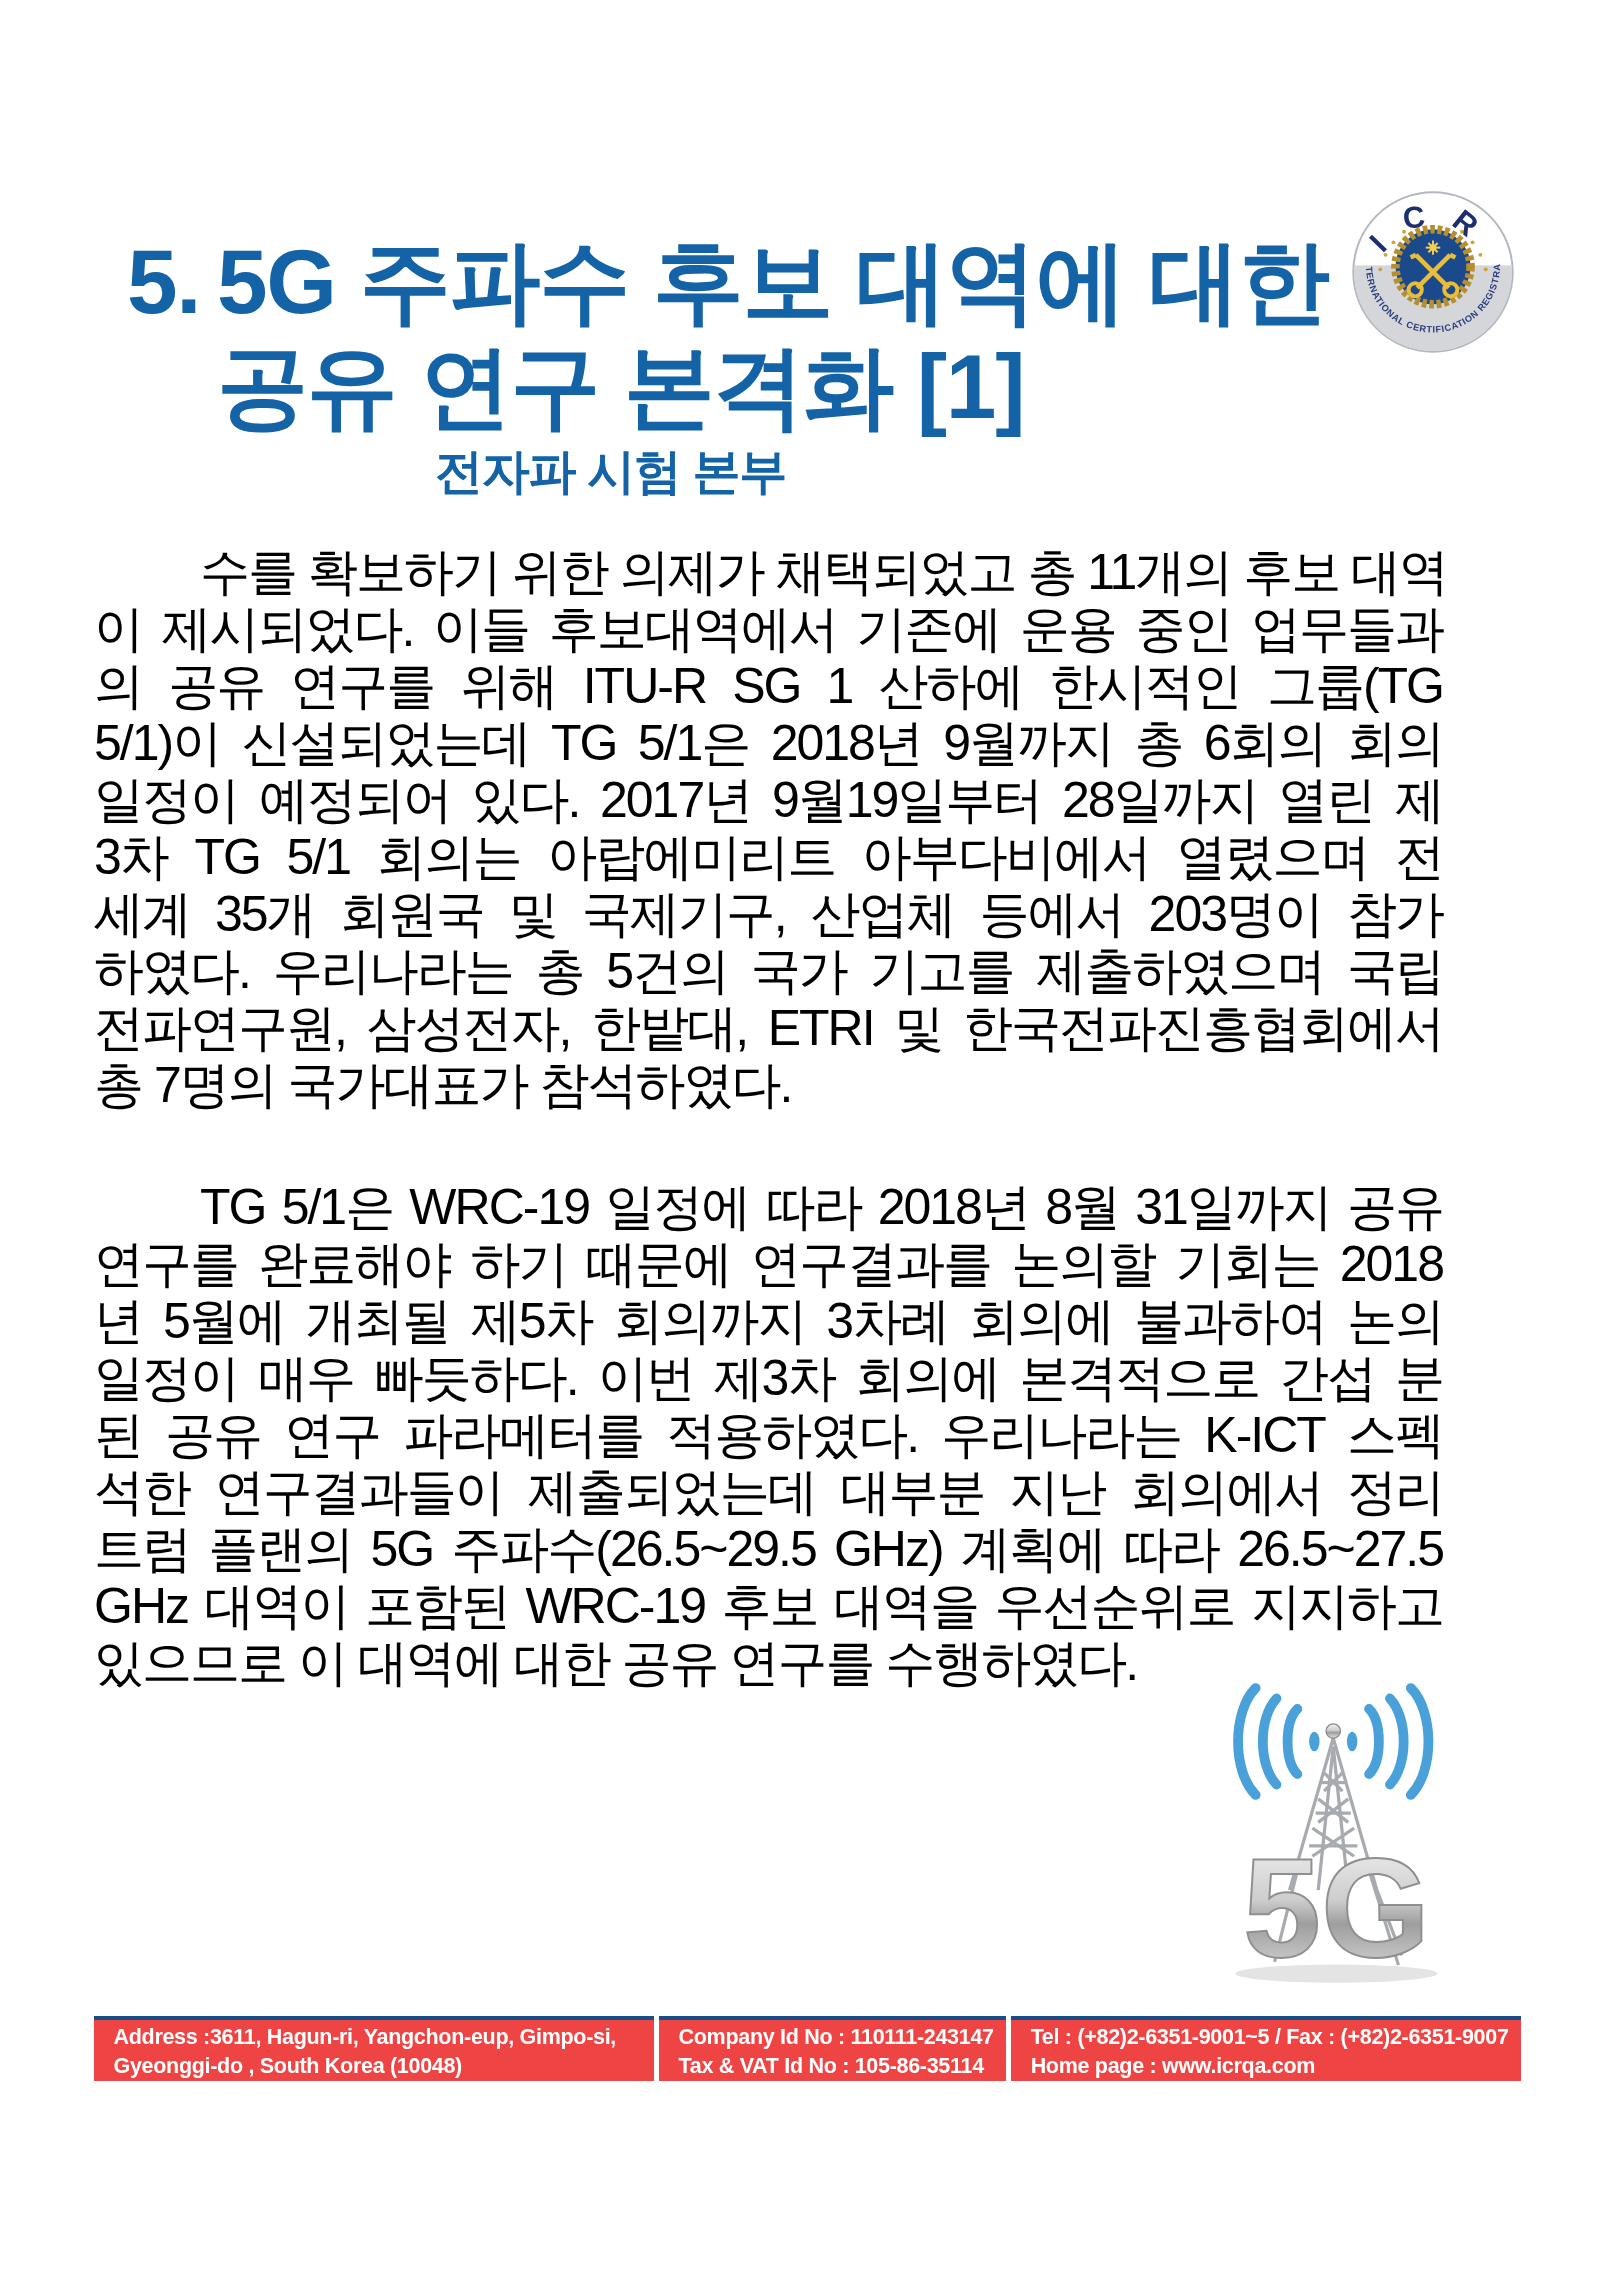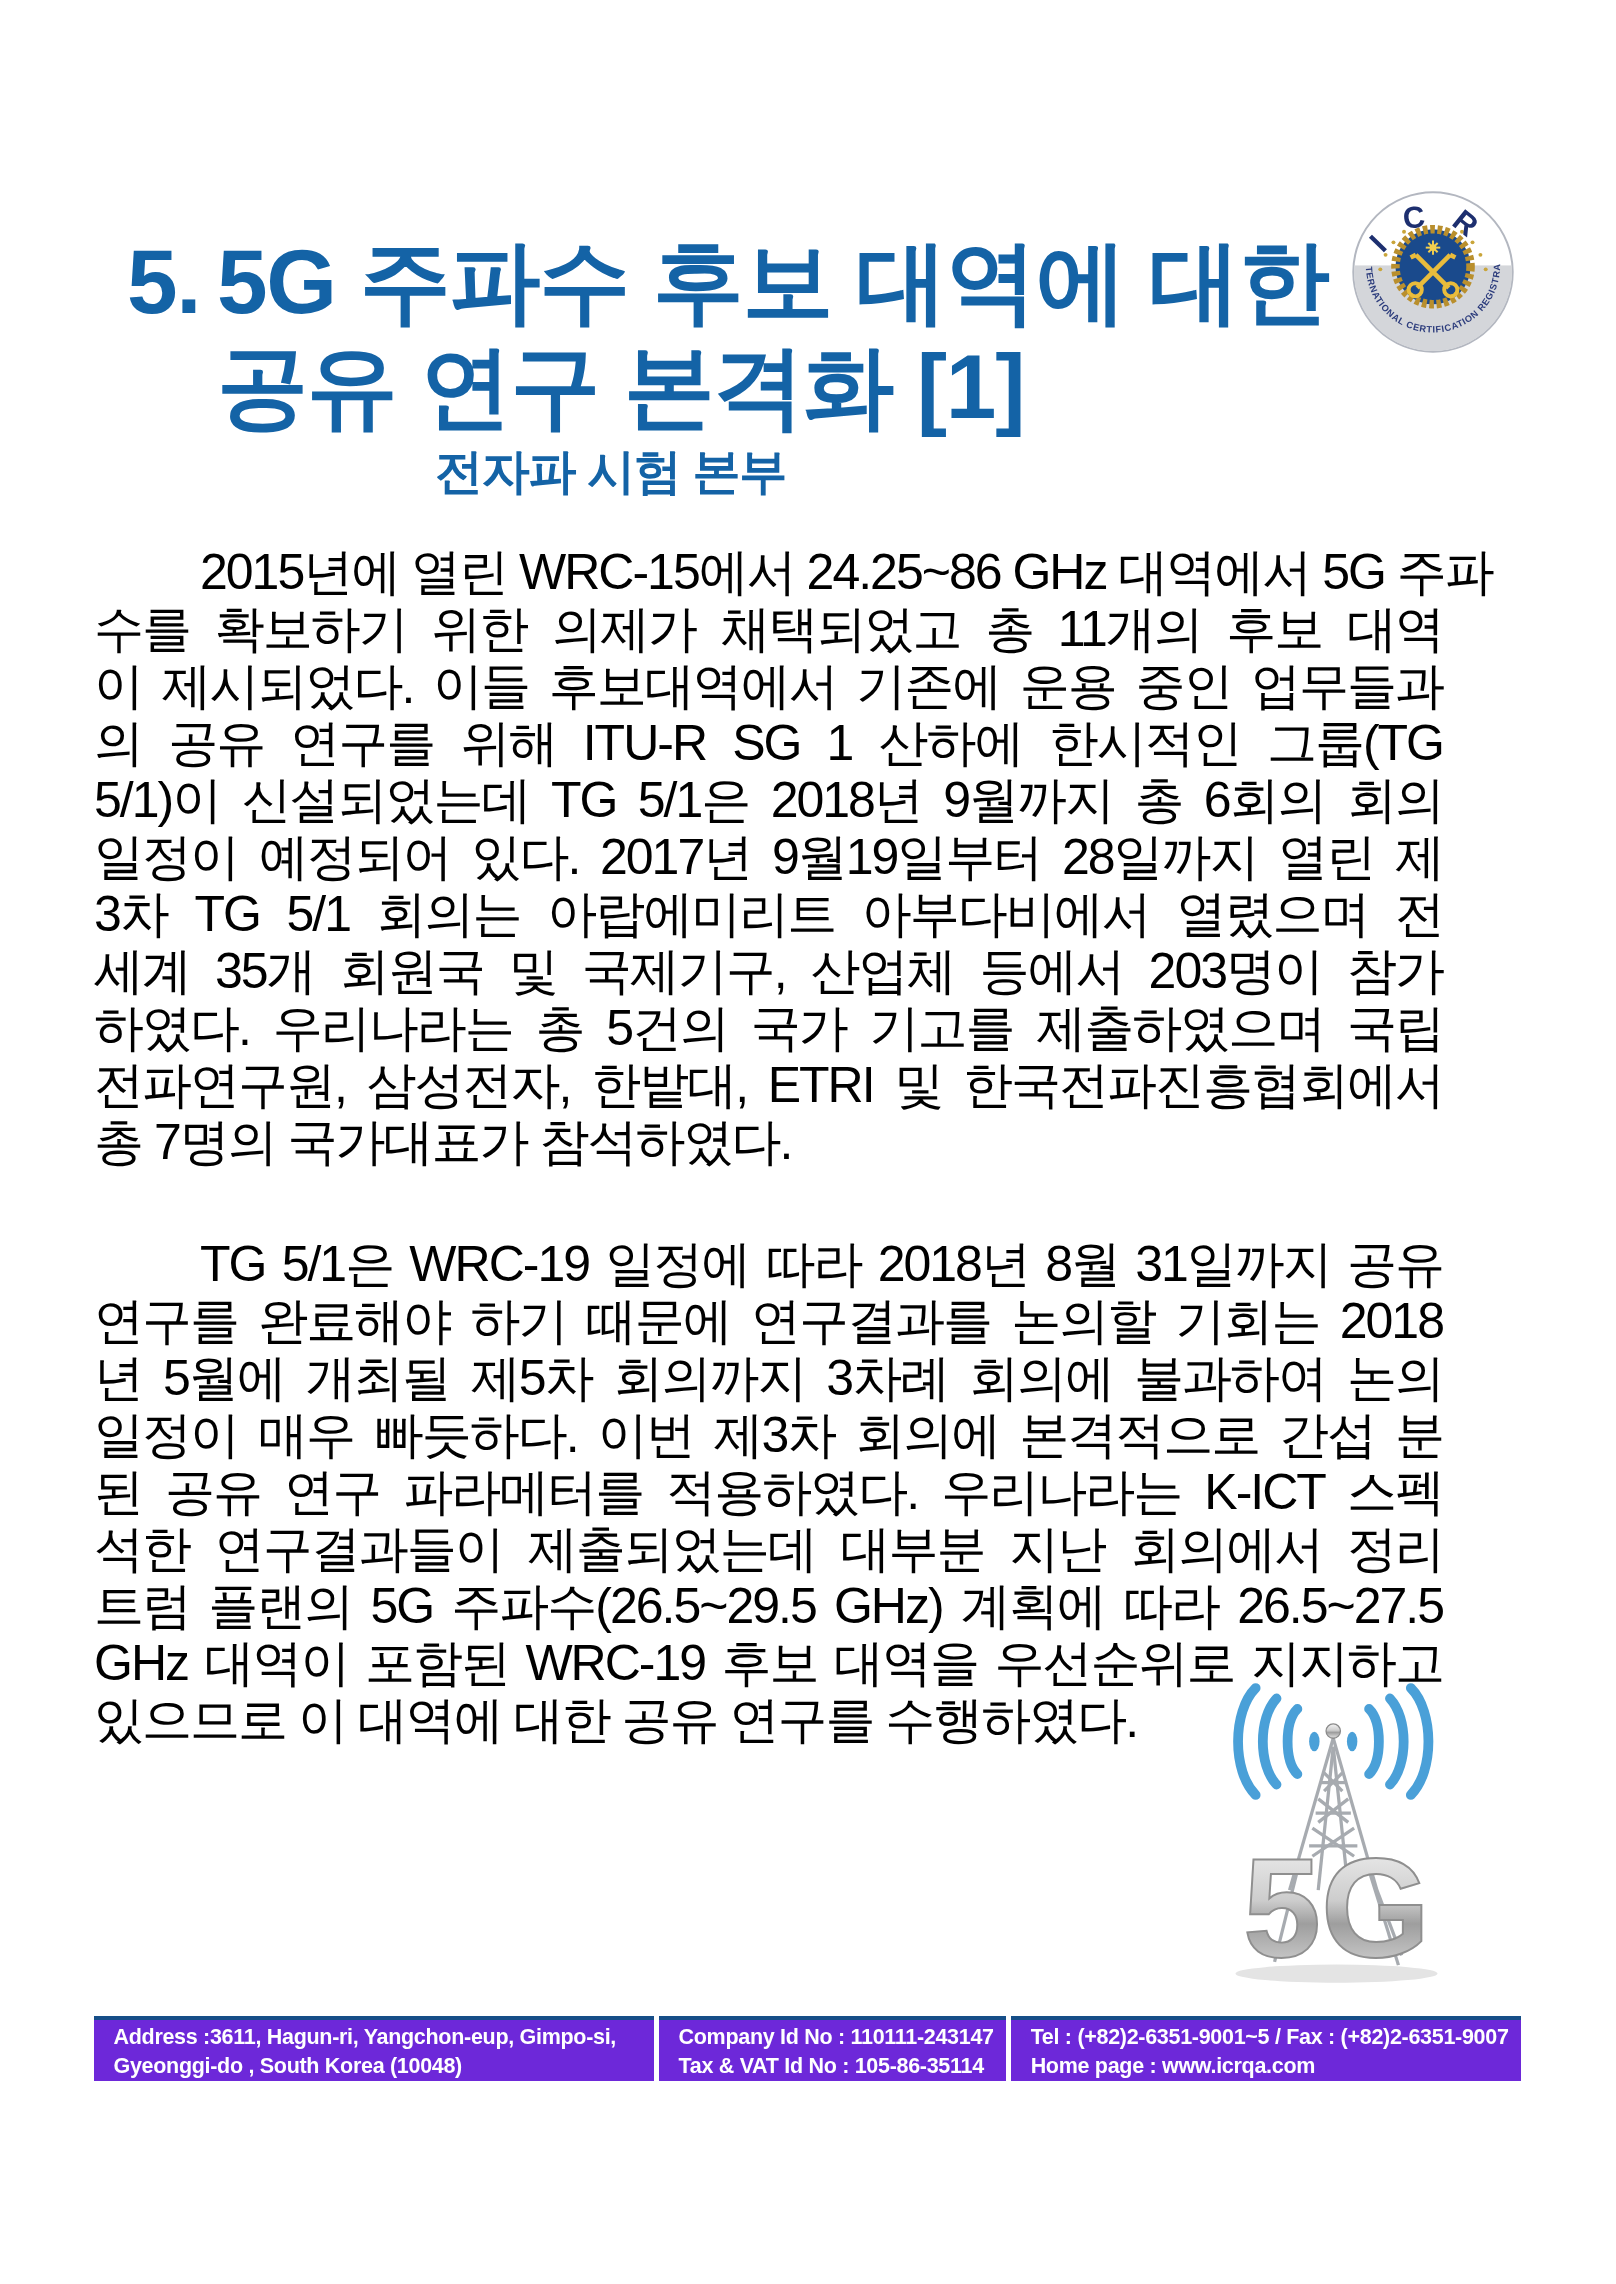--- a/index.html
+++ b/index.html
@@ -42,21 +42,21 @@
   .para .bline:last-child{text-align-last:left;}
   .para .bline:first-child{text-indent:106px;}
   
   .tower{position:absolute;left:1206px;top:1675px;width:261px;height:326px;}
   
   .footer{
     position:absolute;left:94px;top:2016px;width:1427px;height:65px;
     display:flex;gap:5.2px;
   }
   .footer-cell{
-    background:#6d28d9;
+    background:#ef4444;
     border-top:4.6px solid #164e88;
     color:#ffffff;font-weight:bold;font-size:21.5px;line-height:29px;
     padding:3.3px 0 0 19.5px;box-sizing:border-box;
     letter-spacing:-0.3px;white-space:nowrap;overflow:hidden;
   }
   .fc-1{width:560px;}
   .fc-2{width:347px;}
   .fc-3{width:510px;}
 </style>
 </head>
@@ -121,21 +121,20 @@
         <textPath href="#arcTop" startOffset="50%" text-anchor="middle">ICR</textPath>
       </text>
       <text font-size="14" font-weight="bold" fill="#2c3c7c" letter-spacing="1">
         <textPath href="#arcBot" startOffset="50%" text-anchor="middle">INTERNATIONAL CERTIFICATION REGISTRAR</textPath>
       </text>
     </svg>
   </div>
 
   <div class="body-text">
     <div class="para">
-      <div class="bline">2015년에 열린 WRC-15에서 24.25~86 GHz 대역에서 5G 주파</div>
       <div class="bline">수를 확보하기 위한 의제가 채택되었고 총 11개의 후보 대역</div>
       <div class="bline">이 제시되었다. 이들 후보대역에서 기존에 운용 중인 업무들과</div>
       <div class="bline">의 공유 연구를 위해 ITU-R SG 1 산하에 한시적인 그룹(TG</div>
       <div class="bline">5/1)이 신설되었는데 TG 5/1은 2018년 9월까지 총 6회의 회의</div>
       <div class="bline">일정이 예정되어 있다. 2017년 9월19일부터 28일까지 열린 제</div>
       <div class="bline">3차 TG 5/1 회의는 아랍에미리트 아부다비에서 열렸으며 전</div>
       <div class="bline">세계 35개 회원국 및 국제기구, 산업체 등에서 203명이 참가</div>
       <div class="bline">하였다. 우리나라는 총 5건의 국가 기고를 제출하였으며 국립</div>
       <div class="bline">전파연구원, 삼성전자, 한밭대, ETRI 및 한국전파진흥협회에서</div>
       <div class="bline">총 7명의 국가대표가 참석하였다.</div>

